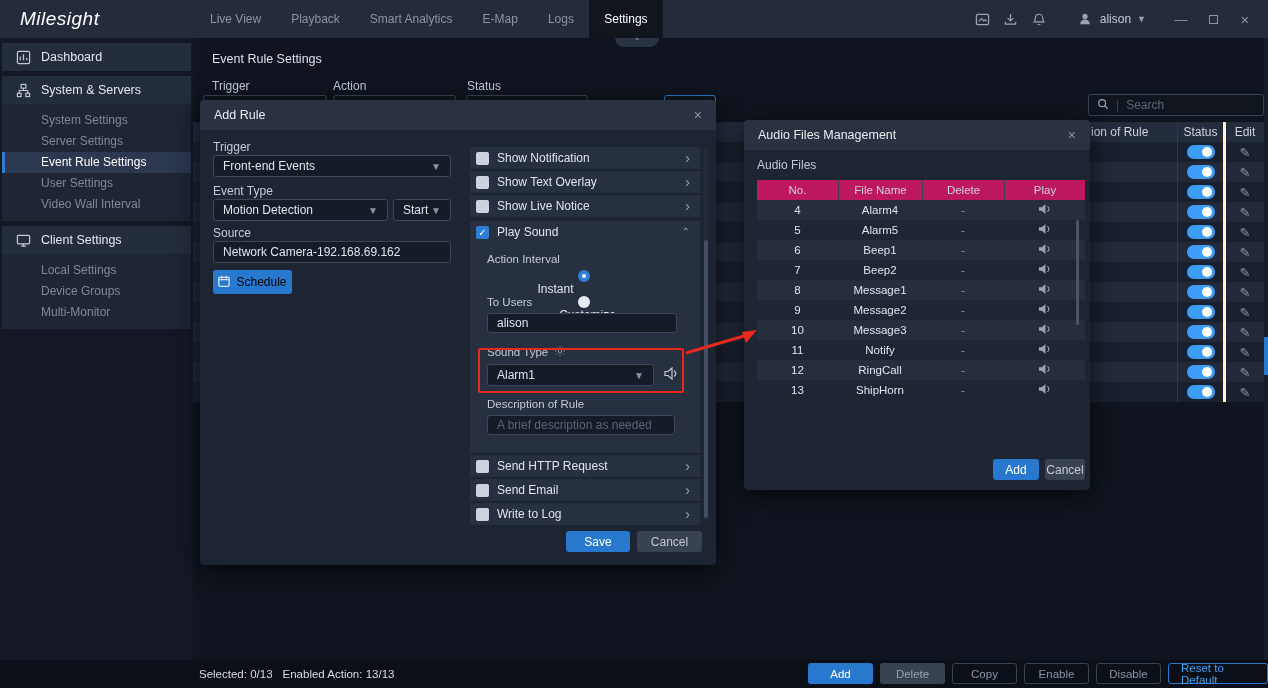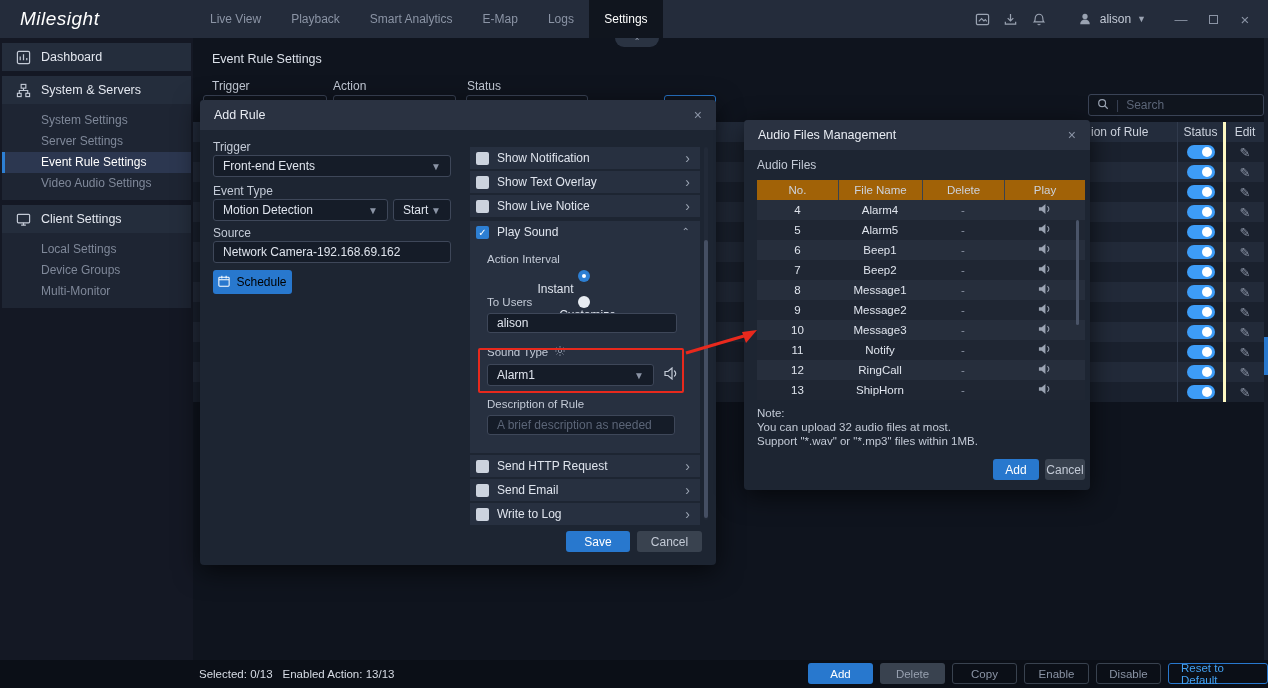--- a/index.html
+++ b/index.html
@@ -94,21 +94,21 @@
   #action-scroll{position:absolute;left:504px;top:47px;width:4px;height:373px;background:#222a38;border-radius:2px;}
   #action-scroll .thumb{position:absolute;left:0;top:93px;width:4px;height:278px;background:#454f63;border-radius:2px;}
   #add-rule-footer{position:absolute;left:0;top:431px;width:100%;height:21px;}
   .dlg-btn{position:absolute;height:21px;border-radius:3px;font-size:12px;display:flex;align-items:center;justify-content:center;}
   .dlg-btn.blue{background:#2878ce;color:#fff;}
   .dlg-btn.gray{background:#39424f;color:#c3cad6;}
 
   #audio-dlg{left:744px;top:120px;width:346px;height:370px;z-index:20;}
   #audio-table{position:absolute;left:13px;top:60px;width:328px;font-size:11.5px;}
   .au-row{display:flex;height:20px;align-items:center;text-align:center;}
-  .au-row.head{background:#a16207;color:#cdd3de;}
+  .au-row.head{background:#be185d;color:#cdd3de;}
   .au-row.r-even{background:#262e3c;}
   .au-row.r-odd{background:#1f2633;}
   .au-c0{width:81px;}.au-c1{width:84px;}.au-c2{width:82px;}.au-c3{width:81px;}
   .au-row.head .au-c1,.au-row.head .au-c2,.au-row.head .au-c3{border-left:1px solid #39424f;height:100%;line-height:20px;}
   #audio-scroll{position:absolute;left:332px;top:100px;width:3px;height:105px;background:#4a5468;border-radius:2px;}
   #audio-note{position:absolute;left:13px;top:286px;font-size:11.5px;color:#c3cad6;line-height:14px;}
 
   
   #red-box{position:absolute;left:478px;top:348px;width:206px;height:45px;border:2px solid #e8291d;border-radius:2px;z-index:30;pointer-events:none;}
   #red-arrow{position:absolute;left:682px;top:324px;z-index:40;pointer-events:none;}
@@ -185,21 +185,22 @@
               <rect x="1.5" y="11" width="4" height="3.5" fill="none" stroke="#c3cad6" stroke-width="1.2"></rect>
               <rect x="10.5" y="11" width="4" height="3.5" fill="none" stroke="#c3cad6" stroke-width="1.2"></rect>
             </svg>
           </span>
           <span>System &amp; Servers</span>
         </div>
         <div class="sb-sub">
           <div class="sb-item">System Settings</div>
           <div class="sb-item">Server Settings</div>
           <div class="sb-item active">Event Rule Settings</div>
-          <div class="sb-item">Video Audio Settings</div>
+          <div class="sb-item">User Settings</div>
+          <div class="sb-item">Video Wall Interval</div>
         </div>
       </div>
       <div class="sb-group">
         <div class="sb-head">
           <span class="sb-ic">
             <svg width="15" height="15" viewBox="0 0 16 16">
               <rect x="1.5" y="2.5" width="13" height="9" rx="1" fill="none" stroke="#c3cad6" stroke-width="1.3"></rect>
               <path d="M5.5 14h5M8 11.5V14" stroke="#c3cad6" stroke-width="1.3"></path>
             </svg>
           </span>
@@ -621,25 +622,20 @@
           <span class="au-c0">13</span>
           <span class="au-c1">ShipHorn</span>
           <span class="au-c2" style="color: rgb(139, 148, 165);">-</span>
           <span class="au-c3"><svg width="13" height="12" viewBox="0 0 14 12">
               <path d="M1 4h3l4-3.5v11L4 8H1z" fill="#9aa3b2"></path>
               <path d="M10.5 3.5c1.6 1.3 1.6 3.7 0 5" stroke="#9aa3b2" stroke-width="1.2" fill="none" stroke-linecap="round"></path>
             </svg></span>
         </div>
       </div>
     <div id="audio-scroll"></div>
-    <div id="audio-note">
-      <div>Note:</div>
-      <div>You can upload 32 audio files at most.</div>
-      <div>Support "*.wav" or "*.mp3" files within 1MB.</div>
-    </div>
     <div class="dlg-btn blue" style="left:249px;top:339px;width:46px">Add</div>
     <div class="dlg-btn gray" style="left:301px;top:339px;width:40px">Cancel</div>
   </section>
 
   <div id="red-box"></div>
   <svg id="red-arrow" width="80" height="36" viewBox="0 0 80 36">
     <path d="M4 29 L62 12" stroke="#e8291d" stroke-width="3" fill="none"></path>
     <polygon points="75,6 60,8 64,19" fill="#e8291d"></polygon>
   </svg>
 

